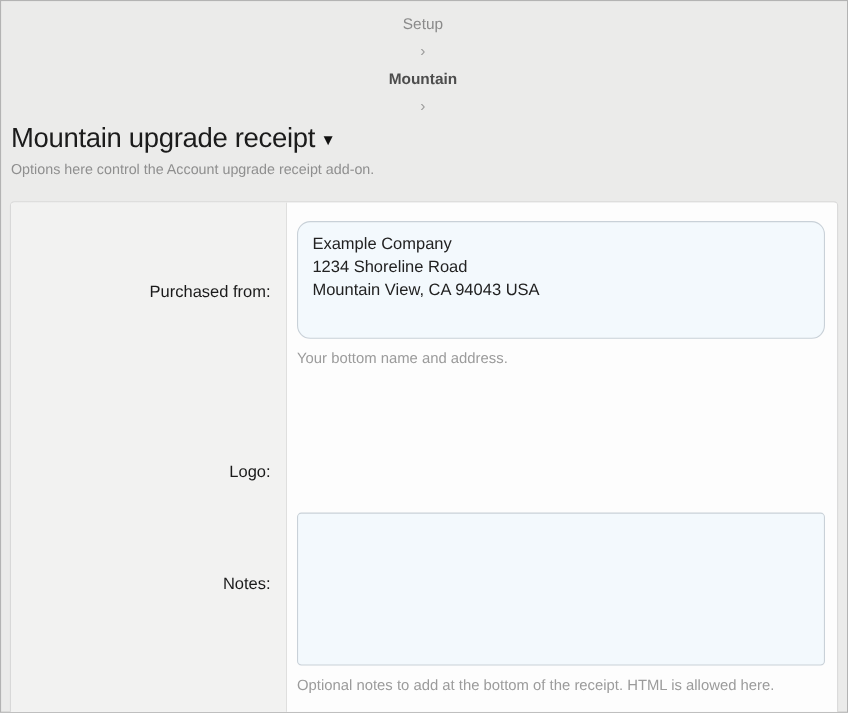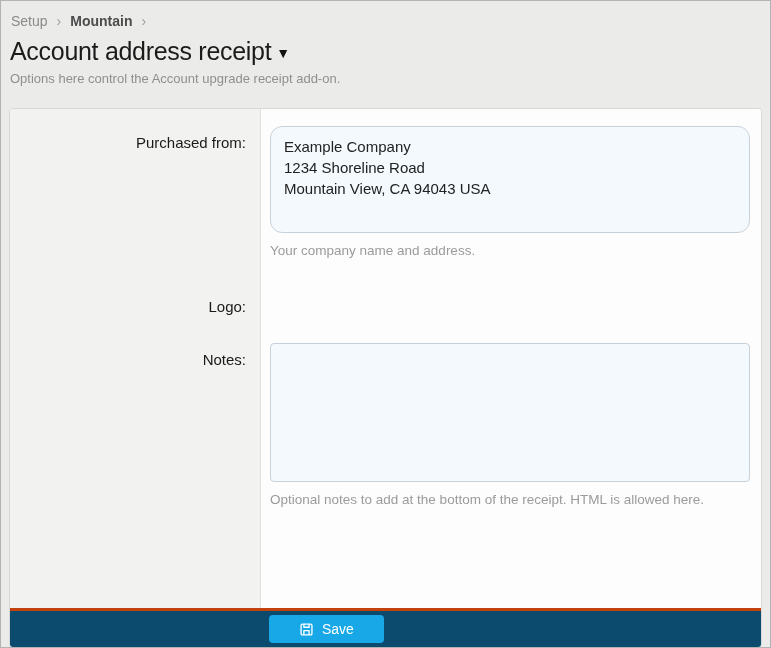--- a/index.html
+++ b/index.html
@@ -6,21 +6,21 @@
   html, body { width: 771px; height: 648px; }
   body {
     font-family: "Liberation Sans", sans-serif;
     background: #ebebea;
     border: 1px solid #b3b3b3;
     overflow: hidden;
   }
   .header { padding: 11px 12px 0 9px; }
   .breadcrumb {
     display: flex; align-items: center; gap: 9px;
-    font-size: 14px; color: #8a8a8a; padding: 1px 0 7px 1px;
+    font-size: 14px; color: #8a8a8a; padding: 1px 0 7px 1px; flex-direction: column;
   }
   .breadcrumb .crumb { color: #8a8a8a; text-decoration: none; cursor: pointer; }
   .breadcrumb .crumb.bold { color: #4d4d4d; font-weight: bold; }
   .breadcrumb .sep { color: #9d9d9d; font-size: 14px; }
   .page-title {
     font-size: 25px; font-weight: 400; color: #1b1b1b;
     letter-spacing: -0.3px; margin: 1px 0 5px 0;
   }
   .page-title .caret {
     font-size: 14px; color: #111; margin-left: 5px;
@@ -43,21 +43,21 @@
       #dfdfde 250px, #dfdfde 251px,
       #fdfdfd 251px);
   }
   .form-row { display: flex; }
   .row-purchased { padding-top: 17px; }
   .row-logo { margin-top: 30px; flex-direction: column; }
   .row-notes { margin-top: 28px; }
   .label-col {
     width: 250px; flex: none;
     text-align: right; padding-right: 14px; padding-top: 8px;
-    font-size: 15px; color: #1a1a1a;
+    font-size: 15px; color: #1a1a1a; margin-top: 48px;
   }
   .input-col { flex: 1; padding: 0 11px 0 10px; }
   .field-input, .field-textarea {
     width: 100%;
     background: #f3f9fd;
     border: 1px solid #c9d1d8;
     border-radius: 4px;
     font-family: "Liberation Sans", sans-serif;
     font-size: 15px; color: #222;
     padding: 9px 13px;
@@ -96,34 +96,34 @@
 </head>
 <body>
 
 <div class="header">
   <div class="breadcrumb">
     <span class="crumb">Setup</span>
     <span class="sep">›</span>
     <span class="crumb bold">Mountain</span>
     <span class="sep">›</span>
   </div>
-  <h1 class="page-title"><span>Account address receipt</span><span class="caret">▼</span></h1>
+  <h1 class="page-title"><span>Mountain upgrade receipt</span><span class="caret">▼</span></h1>
   <div class="subtitle">Options here control the Account upgrade receipt add-on.</div>
 </div>
 
 <div class="panel">
   <div class="form-area">
 
     <div class="form-row row-purchased">
       <div class="label-col">Purchased from:</div>
       <div class="input-col">
         <textarea class="field-textarea purchased" spellcheck="false" style="">Example Company
 1234 Shoreline Road
 Mountain View, CA 94043 USA</textarea>
-        <div class="help">Your company name and address.</div>
+        <div class="help">Your bottom name and address.</div>
       </div>
     </div>
 
     <div class="form-row row-logo">
       <div class="label-col">Logo:</div>
     </div>
 
     <div class="form-row row-notes">
       <div class="label-col">Notes:</div>
       <div class="input-col">

